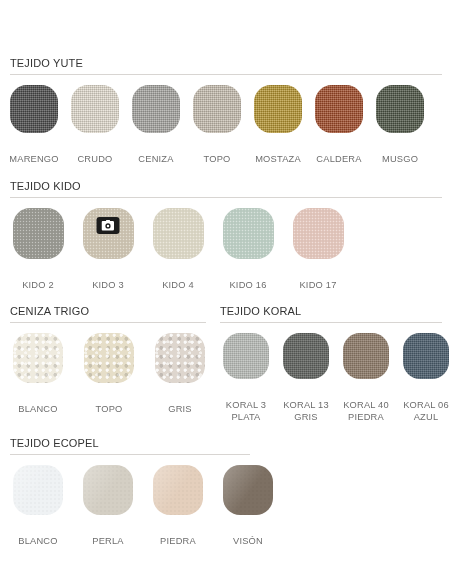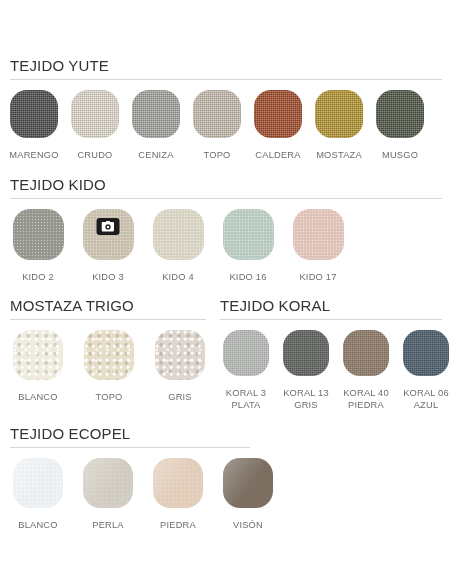--- a/index.html
+++ b/index.html
@@ -19,21 +19,21 @@
     width: 452px;
     height: 584px;
     position: relative;
     padding: 0 10px;
     padding-top: 57px;
   }
 
   
   .section { margin-bottom: 14px; }
   .section-head {
-    font-size: 15px;
+    font-size: 11px;
     letter-spacing: 0.15px;
     color: #333333;
     padding-bottom: 5px;
     font-weight: 400;
   }
   .section-rule {
     height: 1px;
     background: #d8d5d2;
     margin-bottom: 10px;
   }
@@ -53,21 +53,21 @@
     border-radius: 17px;
     position: relative;
     background-repeat: repeat;
   }
   .swatch-label {
     font-size: 9.3px;
     letter-spacing: 0.2px;
     color: #6d6d6d;
     text-align: center;
     line-height: 11.5px;
-    margin-top: 12px;
+    margin-top: 21px;
     white-space: pre-line;
   }
 
   
   .tex-weave::after,
   .tex-dots::after,
   .tex-boucle::after,
   .tex-fine::after,
   .tex-smooth::after {
     content: "";
@@ -154,26 +154,26 @@
           </div>
           <div class="swatch-cell" style="width: 48px;">
             <div class="swatch tex-weave" style="width: 48px; height: 48px; background: rgb(166, 165, 161);"></div>
             <div class="swatch-label">CENIZA</div>
           </div>
           <div class="swatch-cell" style="width: 48px;">
             <div class="swatch tex-weave" style="width: 48px; height: 48px; background: rgb(200, 191, 177);"></div>
             <div class="swatch-label">TOPO</div>
           </div>
           <div class="swatch-cell" style="width: 48px;">
+            <div class="swatch tex-weave" style="width: 48px; height: 48px; background: rgb(182, 149, 48);"></div>
+            <div class="swatch-label">MOSTAZA</div>
+          </div>
+          <div class="swatch-cell" style="width: 48px;">
             <div class="swatch tex-weave" style="width: 48px; height: 48px; background: rgb(161, 74, 40);"></div>
             <div class="swatch-label">CALDERA</div>
-          </div>
-          <div class="swatch-cell" style="width: 48px;">
-            <div class="swatch tex-weave" style="width: 48px; height: 48px; background: rgb(182, 149, 48);"></div>
-            <div class="swatch-label">MOSTAZA</div>
           </div>
           <div class="swatch-cell" style="width: 48px;">
             <div class="swatch tex-weave" style="width: 48px; height: 48px; background: rgb(77, 85, 69);"></div>
             <div class="swatch-label">MUSGO</div>
           </div>
         </div>
       </div>
       <div class="section">
         <div class="section-head">TEJIDO KIDO</div>
         <div class="section-rule"></div>
@@ -203,21 +203,21 @@
             <div class="swatch-label">KIDO 16</div>
           </div>
           <div class="swatch-cell" style="width: 56px;">
             <div class="swatch tex-dots" style="width: 51px; height: 51px; background: rgb(227, 199, 189);"></div>
             <div class="swatch-label">KIDO 17</div>
           </div>
         </div>
       </div>
       <div class="dual">
         <div class="section col-left">
-          <div class="section-head">MOSTAZA TRIGO</div>
+          <div class="section-head">CENIZA TRIGO</div>
           <div class="section-rule"></div>
           <div class="swatch-row" style="gap: 15px;">
             <div class="swatch-cell" style="width: 56px;">
               <div class="swatch tex-boucle" style="width: 50px; height: 50px; background: rgb(239, 235, 223);"></div>
               <div class="swatch-label">BLANCO</div>
             </div>
             <div class="swatch-cell" style="width: 56px;">
               <div class="swatch tex-boucle" style="width: 50px; height: 50px; background: rgb(230, 222, 200);"></div>
               <div class="swatch-label">TOPO</div>
             </div>

